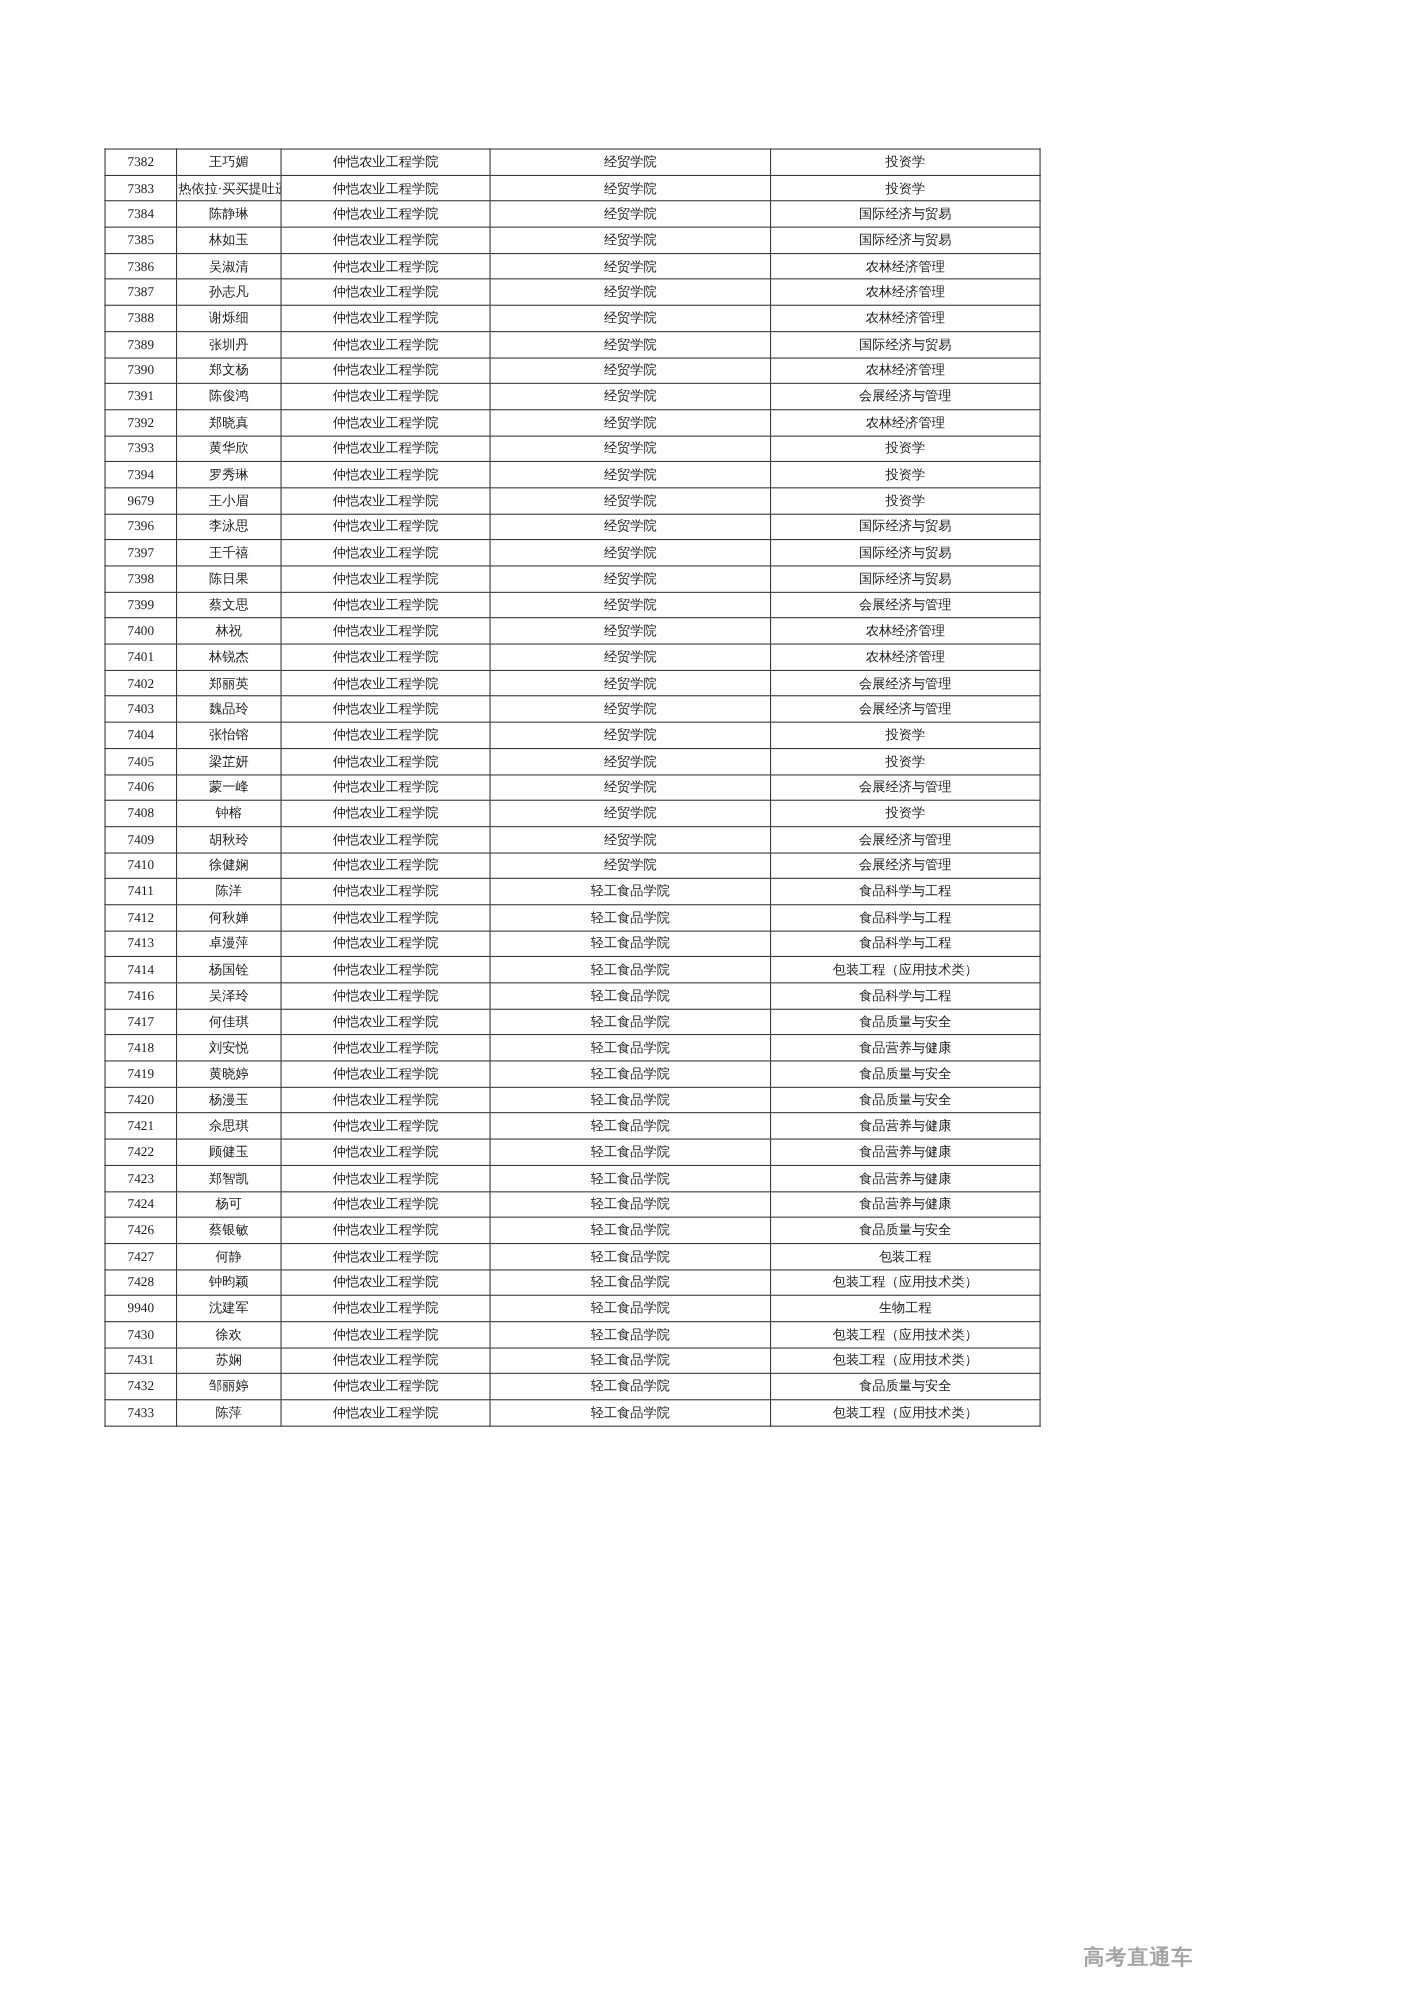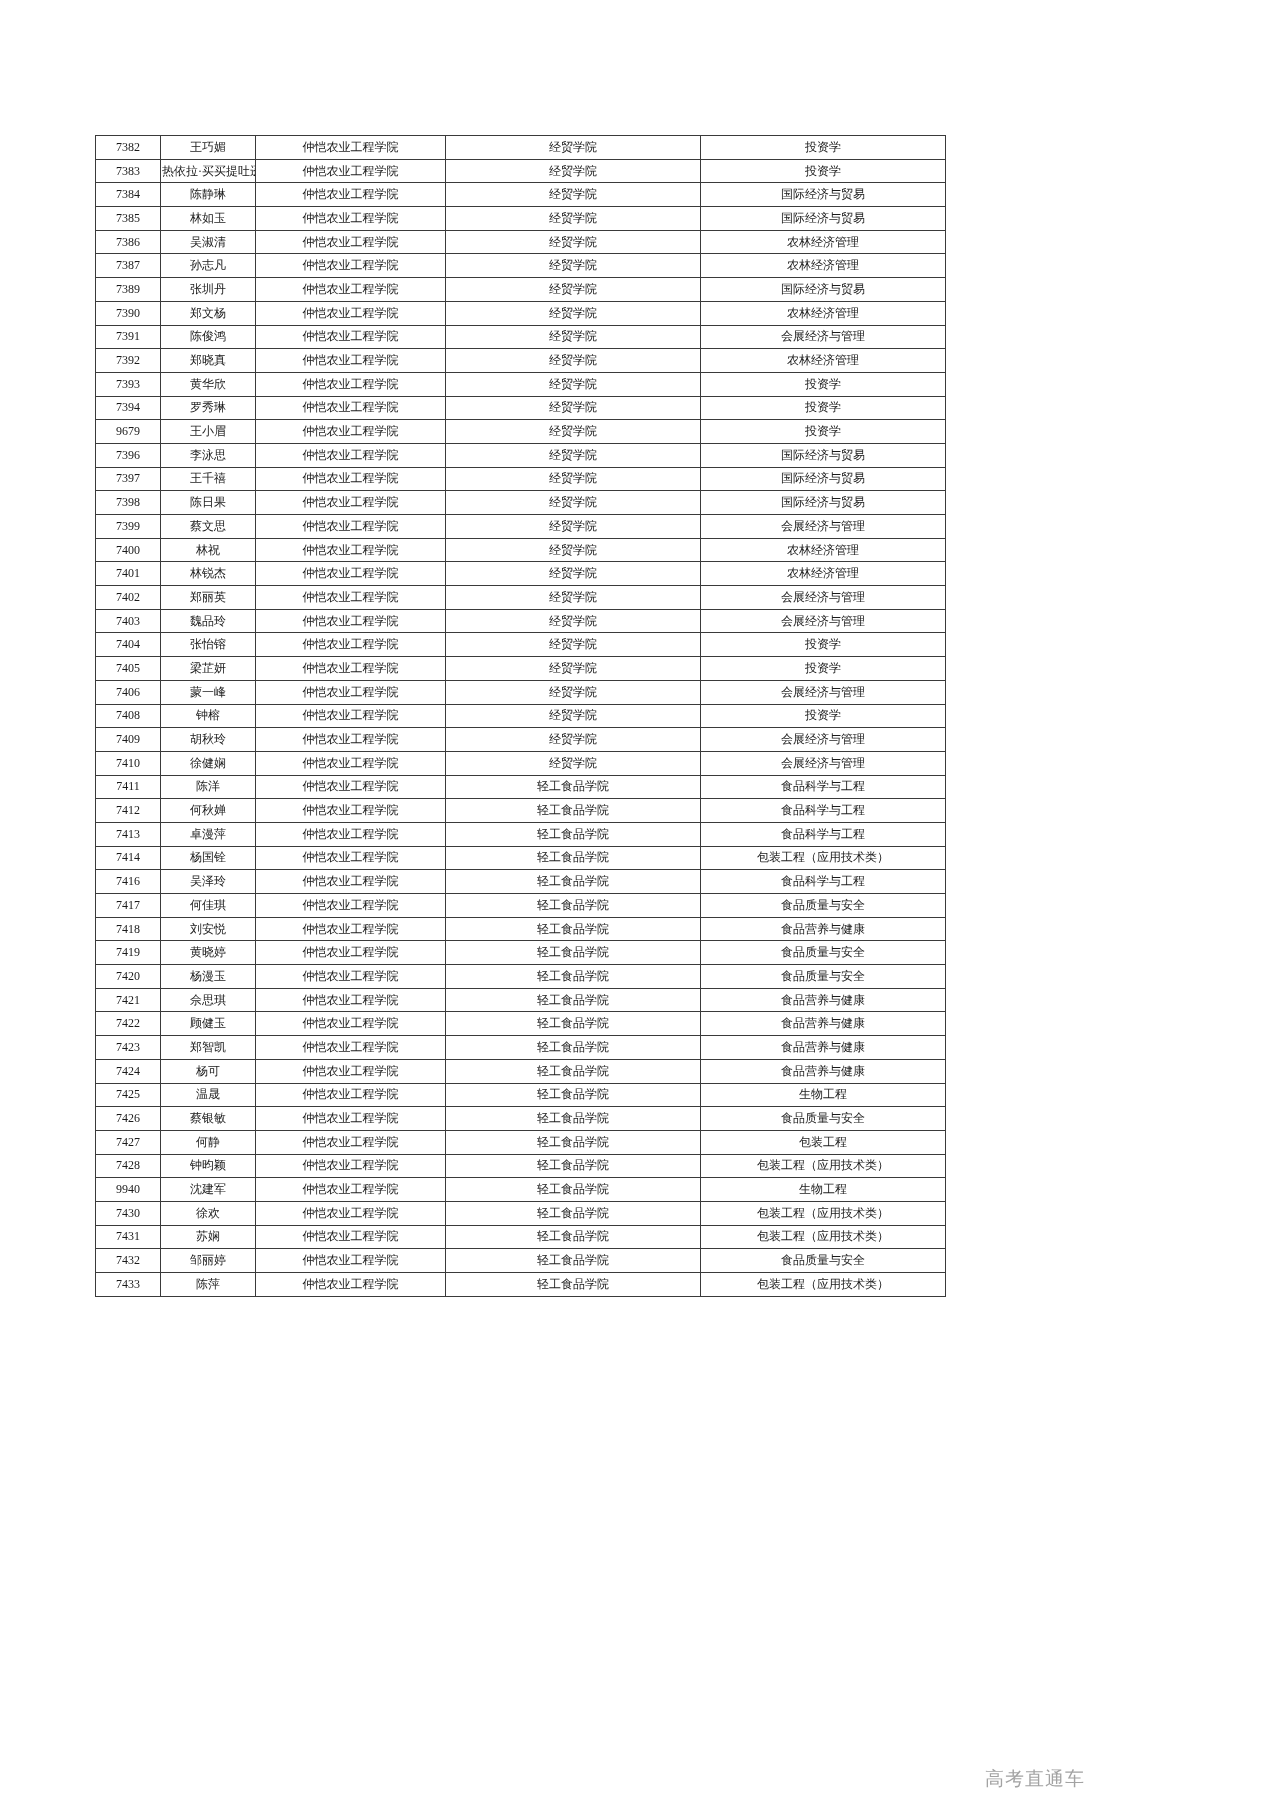--- a/index.html
+++ b/index.html
@@ -39,21 +39,21 @@
   .col-id       { width: 65px; }
   .col-name     { width: 95px; }
   .col-univ     { width: 190px; }
   .col-college  { width: 255px; }
   .col-major    { width: 245px; }
   .watermark {
     position: absolute;
     left: 985px;
     top: 1766px;
     font-size: 19px;
-    font-weight: normal;
+    font-weight: bold;
     color: #a3a3a3;
     letter-spacing: 1px;
     font-family: "Liberation Sans", sans-serif;
   }
 </style>
 </head>
 <body>
 
 <div class="page">
 
@@ -102,20 +102,27 @@
           <td>农林经济管理</td>
         </tr>
         <tr>
           <td>7387</td>
           <td>孙志凡</td>
           <td>仲恺农业工程学院</td>
           <td>经贸学院</td>
           <td>农林经济管理</td>
         </tr>
         <tr>
+          <td>7388</td>
+          <td>谢烁细</td>
+          <td>仲恺农业工程学院</td>
+          <td>经贸学院</td>
+          <td>农林经济管理</td>
+        </tr>
+        <tr>
           <td>7389</td>
           <td>张圳丹</td>
           <td>仲恺农业工程学院</td>
           <td>经贸学院</td>
           <td>国际经济与贸易</td>
         </tr>
         <tr>
           <td>7390</td>
           <td>郑文杨</td>
           <td>仲恺农业工程学院</td>
@@ -338,27 +345,20 @@
           <td>仲恺农业工程学院</td>
           <td>轻工食品学院</td>
           <td>食品营养与健康</td>
         </tr>
         <tr>
           <td>7424</td>
           <td>杨可</td>
           <td>仲恺农业工程学院</td>
           <td>轻工食品学院</td>
           <td>食品营养与健康</td>
-        </tr>
-        <tr>
-          <td>7425</td>
-          <td>温晟</td>
-          <td>仲恺农业工程学院</td>
-          <td>轻工食品学院</td>
-          <td>生物工程</td>
         </tr>
         <tr>
           <td>7426</td>
           <td>蔡银敏</td>
           <td>仲恺农业工程学院</td>
           <td>轻工食品学院</td>
           <td>食品质量与安全</td>
         </tr>
         <tr>
           <td>7427</td>

